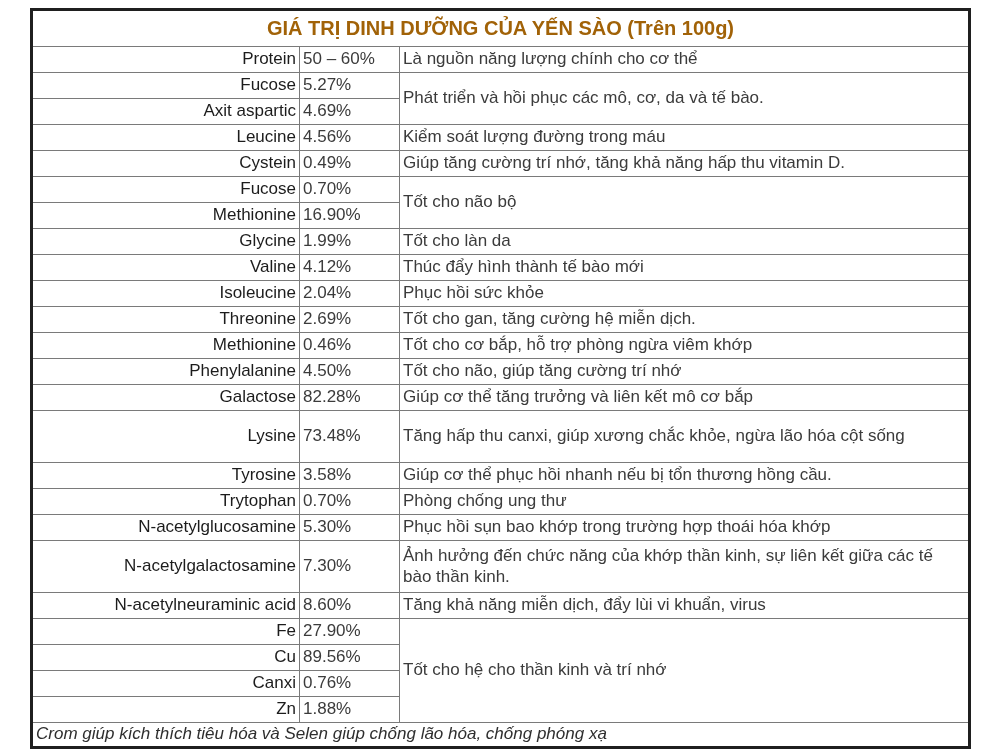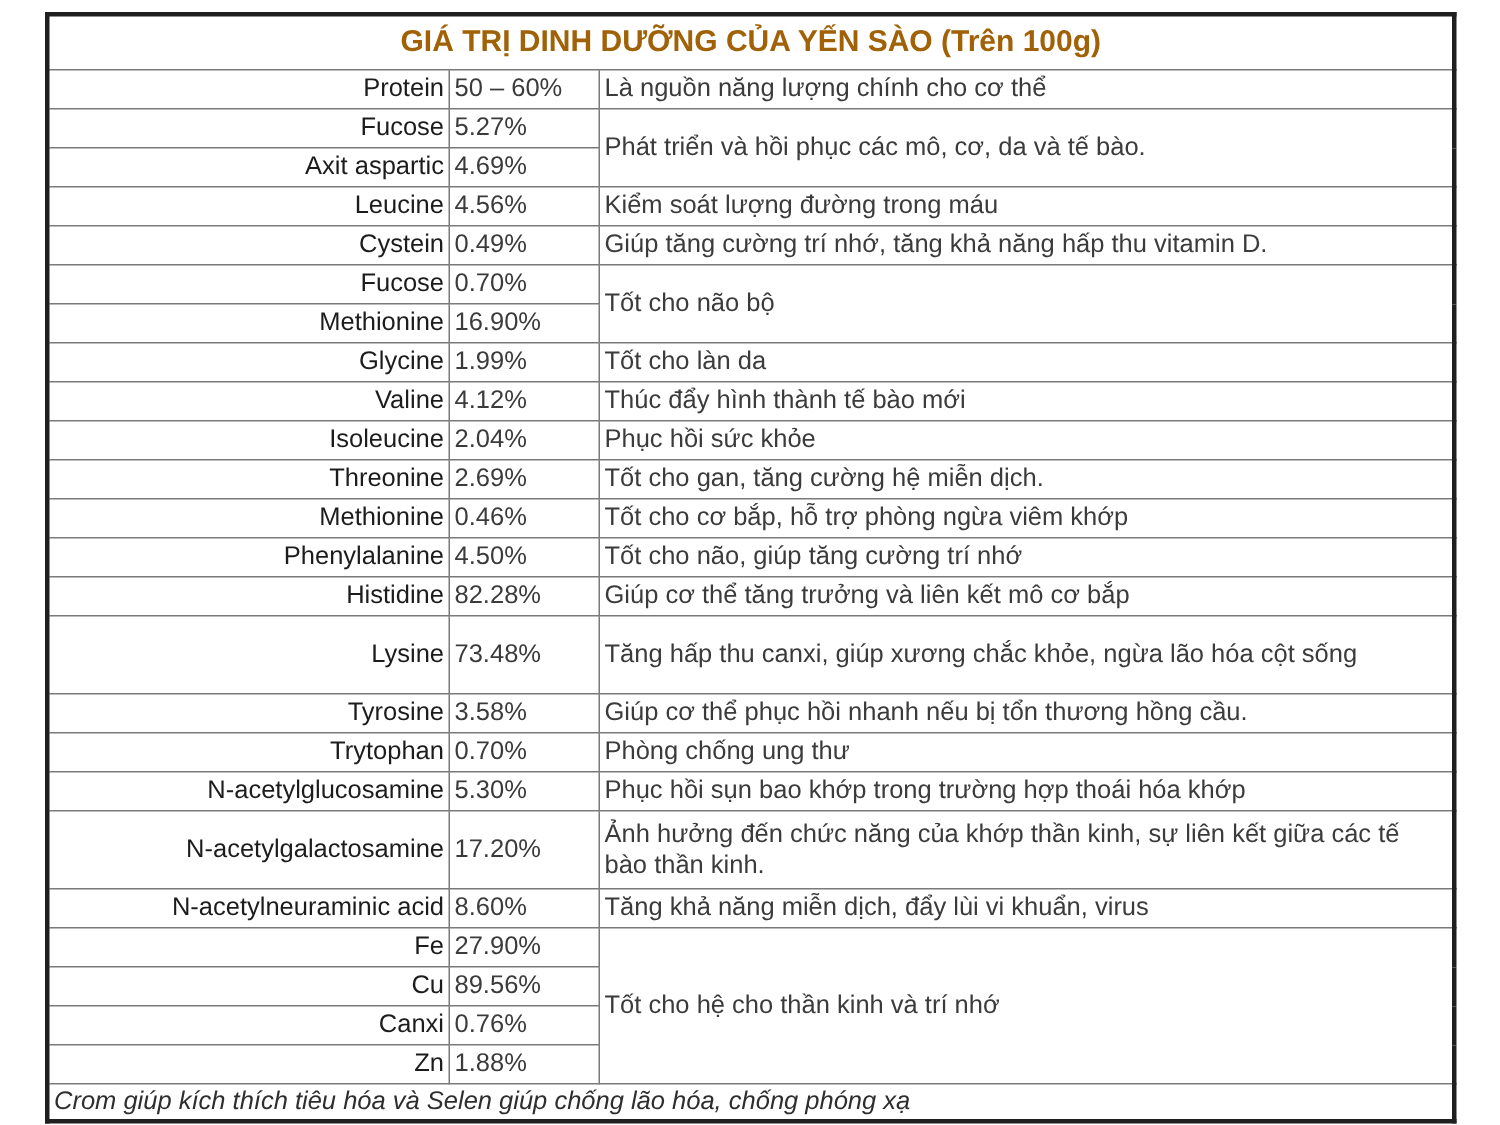--- a/index.html
+++ b/index.html
@@ -134,21 +134,21 @@
         <td class="c1">Methionine</td>
         <td class="c2">0.46%</td>
         <td class="c3">Tốt cho cơ bắp, hỗ trợ phòng ngừa viêm khớp</td>
       </tr>
       <tr class="r">
         <td class="c1">Phenylalanine</td>
         <td class="c2">4.50%</td>
         <td class="c3">Tốt cho não, giúp tăng cường trí nhớ</td>
       </tr>
       <tr class="r">
-        <td class="c1">Histidine</td>
+        <td class="c1">Galactose</td>
         <td class="c2">82.28%</td>
         <td class="c3">Giúp cơ thể tăng trưởng và liên kết mô cơ bắp</td>
       </tr>
       <tr class="r-tall">
         <td class="c1">Lysine</td>
         <td class="c2">73.48%</td>
         <td class="c3">Tăng hấp thu canxi, giúp xương chắc khỏe, ngừa lão hóa cột sống</td>
       </tr>
       <tr class="r">
         <td class="c1">Tyrosine</td>
@@ -160,21 +160,21 @@
         <td class="c2">0.70%</td>
         <td class="c3">Phòng chống ung thư</td>
       </tr>
       <tr class="r">
         <td class="c1">N-acetylglucosamine</td>
         <td class="c2">5.30%</td>
         <td class="c3">Phục hồi sụn bao khớp trong trường hợp thoái hóa khớp</td>
       </tr>
       <tr class="r-tall">
         <td class="c1">N-acetylgalactosamine</td>
-        <td class="c2">17.20%</td>
+        <td class="c2">7.30%</td>
         <td class="c3">Ảnh hưởng đến chức năng của khớp thần kinh, sự liên kết giữa các tế bào thần kinh.</td>
       </tr>
       <tr class="r">
         <td class="c1">N-acetylneuraminic acid</td>
         <td class="c2">8.60%</td>
         <td class="c3">Tăng khả năng miễn dịch, đẩy lùi vi khuẩn, virus</td>
       </tr>
       <tr class="r">
         <td class="c1">Fe</td>
         <td class="c2">27.90%</td>

